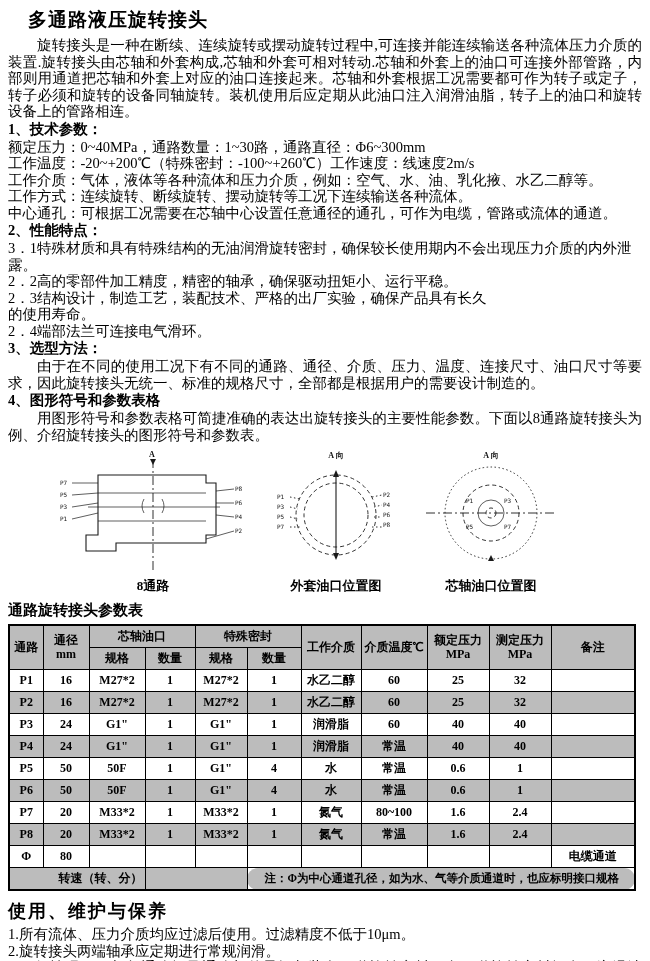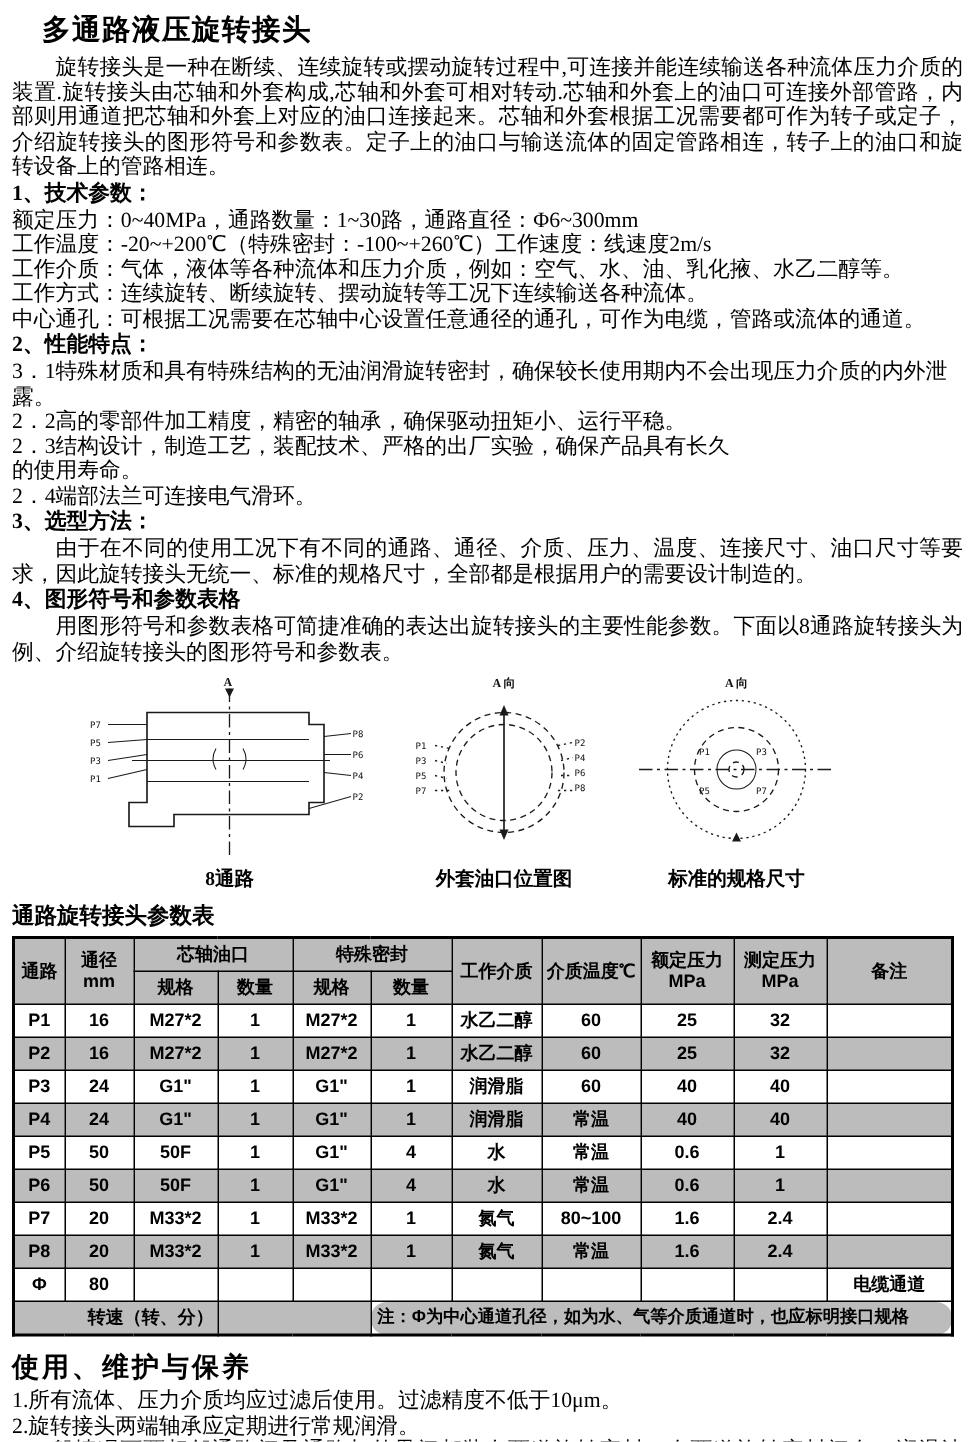--- a/index.html
+++ b/index.html
@@ -23,40 +23,40 @@
   .cdash{stroke:#1a1a1a;stroke-width:0.9;fill:none;stroke-dasharray:9 3 2 3;}
   .dash{stroke:#1a1a1a;stroke-width:0.9;fill:none;stroke-dasharray:4 3;}
   .dot{stroke:#1a1a1a;stroke-width:0.9;fill:none;stroke-dasharray:1.5 2.5;}
   .fp{font-family:"DejaVu Sans Mono", monospace;font-size:6px;fill:#111;}
   .fv{font-family:"Liberation Serif", serif;font-weight:bold;font-size:8px;fill:#111;}
   .arr{fill:#1a1a1a;}
   
   .tbl-title{font-family:"Liberation Sans", sans-serif;font-weight:bold;font-size:15px;
              margin:6px 0 4px 0;}
   table{border-collapse:collapse;table-layout:fixed;width:568px;
-        font-family:Liberation Sans, sans-serif;font-weight:bold;font-size:12px;}
+        font-family:Liberation Serif, serif;font-weight:bold;font-size:12px;}
   th,td{border:1px solid #000;text-align:center;padding:1px 2px;height:19px;
         line-height:1.15;overflow:hidden;}
   table{border:2px solid #000;}
   thead th{background:#bcbcbc;font-weight:bold;}
   tr.g td{background:#bcbcbc;}
   tfoot td{background:#bcbcbc;text-align:right;}
-  td.note-cell{text-align:left;font-size:11.5px;padding-left:4px;border-radius:11px;}
+  td.note-cell{text-align:center;font-size:11.5px;padding-left:4px;border-radius:11px;}
   
   .maint-h{font-family:"Liberation Sans", sans-serif;font-weight:bold;font-size:18px;
            margin:8px 0 3px 0;letter-spacing:2px;}
 </style>
 </head>
 <body>
 
 <div class="page">
 
   <div class="doc-title">多通路液压旋转接头</div>
 
-  <p class="body-p indent">旋转接头是一种在断续、连续旋转或摆动旋转过程中,可连接并能连续输送各种流体压力介质的装置.旋转接头由芯轴和外套构成,芯轴和外套可相对转动.芯轴和外套上的油口可连接外部管路，内部则用通道把芯轴和外套上对应的油口连接起来。芯轴和外套根据工况需要都可作为转子或定子，介绍旋转接头的图形符号和参数表。定子上的油口与输送流体的固定管路相连，转子上的油口和旋转设备上的管路相连。</p>
+  <p class="body-p indent">旋转接头是一种在断续、连续旋转或摆动旋转过程中,可连接并能连续输送各种流体压力介质的装置.旋转接头由芯轴和外套构成,芯轴和外套可相对转动.芯轴和外套上的油口可连接外部管路，内部则用通道把芯轴和外套上对应的油口连接起来。芯轴和外套根据工况需要都可作为转子或定子，转子必须和旋转的设备同轴旋转。装机使用后应定期从此油口注入润滑油脂，转子上的油口和旋转设备上的管路相连。</p>
 
   <div class="sec-h">1、技术参数：</div>
   <p class="line">额定压力：0~40MPa，通路数量：1~30路，通路直径：Φ6~300mm</p>
   <p class="line">工作温度：-20~+200℃（特殊密封：-100~+260℃）工作速度：线速度2m/s</p>
   <p class="line">工作介质：气体，液体等各种流体和压力介质，例如：空气、水、油、乳化掖、水乙二醇等。</p>
   <p class="line">工作方式：连续旋转、断续旋转、摆动旋转等工况下连续输送各种流体。</p>
   <p class="line">中心通孔：可根据工况需要在芯轴中心设置任意通径的通孔，可作为电缆，管路或流体的通道。</p>
 
   <div class="sec-h">2、性能特点：</div>
   <p class="line">3．1特殊材质和具有特殊结构的无油润滑旋转密封，确保较长使用期内不会出现压力介质的内外泄露。</p>
@@ -139,21 +139,21 @@
         <circle class="dash" cx="67" cy="64" r="28"></circle>
         <circle class="thin" cx="67" cy="64" r="13"></circle>
         <circle class="dash" cx="67" cy="64" r="5"></circle>
         <line class="cdash" x1="2" y1="64" x2="132" y2="64"></line>
         <text class="fp" x="42" y="54">P1</text>
         <text class="fp" x="80" y="54">P3</text>
         <text class="fp" x="42" y="80">P5</text>
         <text class="fp" x="80" y="80">P7</text>
         <polygon class="arr" points="64,112 70,112 67,106"></polygon>
       </svg>
-      <div class="figcap">标准的规格尺寸</div>
+      <div class="figcap">芯轴油口位置图</div>
     </div>
   </div>
 
   <div class="tbl-title">通路旋转接头参数表</div>
 
   <table>
     <colgroup>
       <col style="width:34px">
         <col style="width:46px">
         <col style="width:56px">

